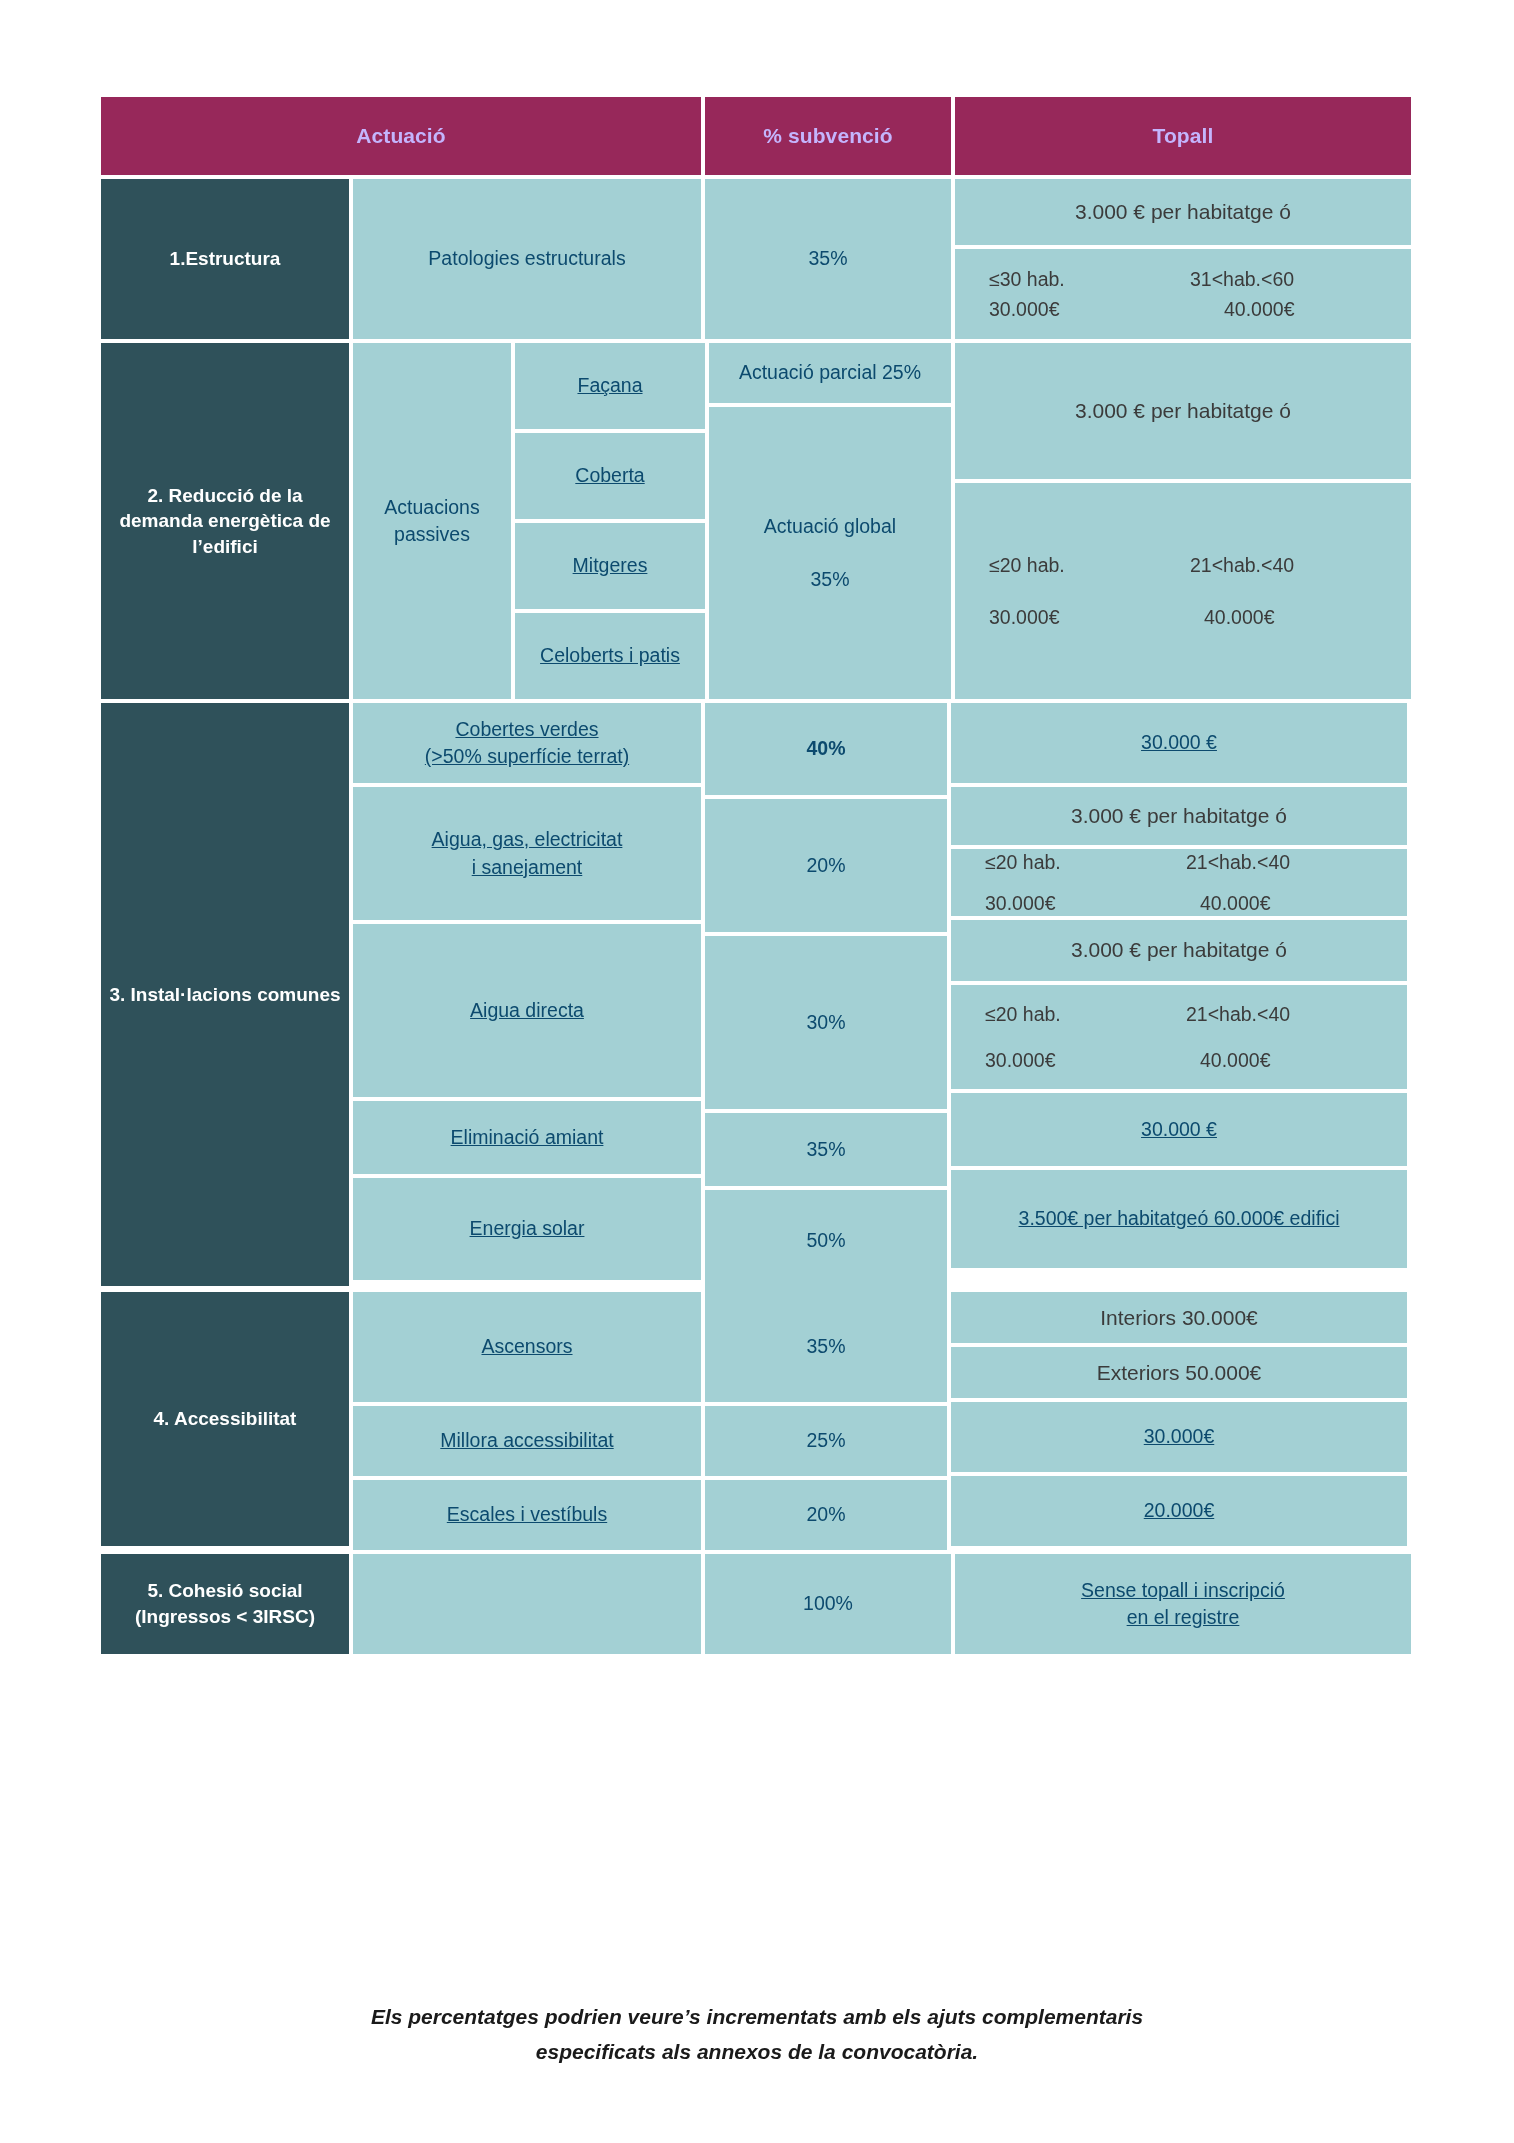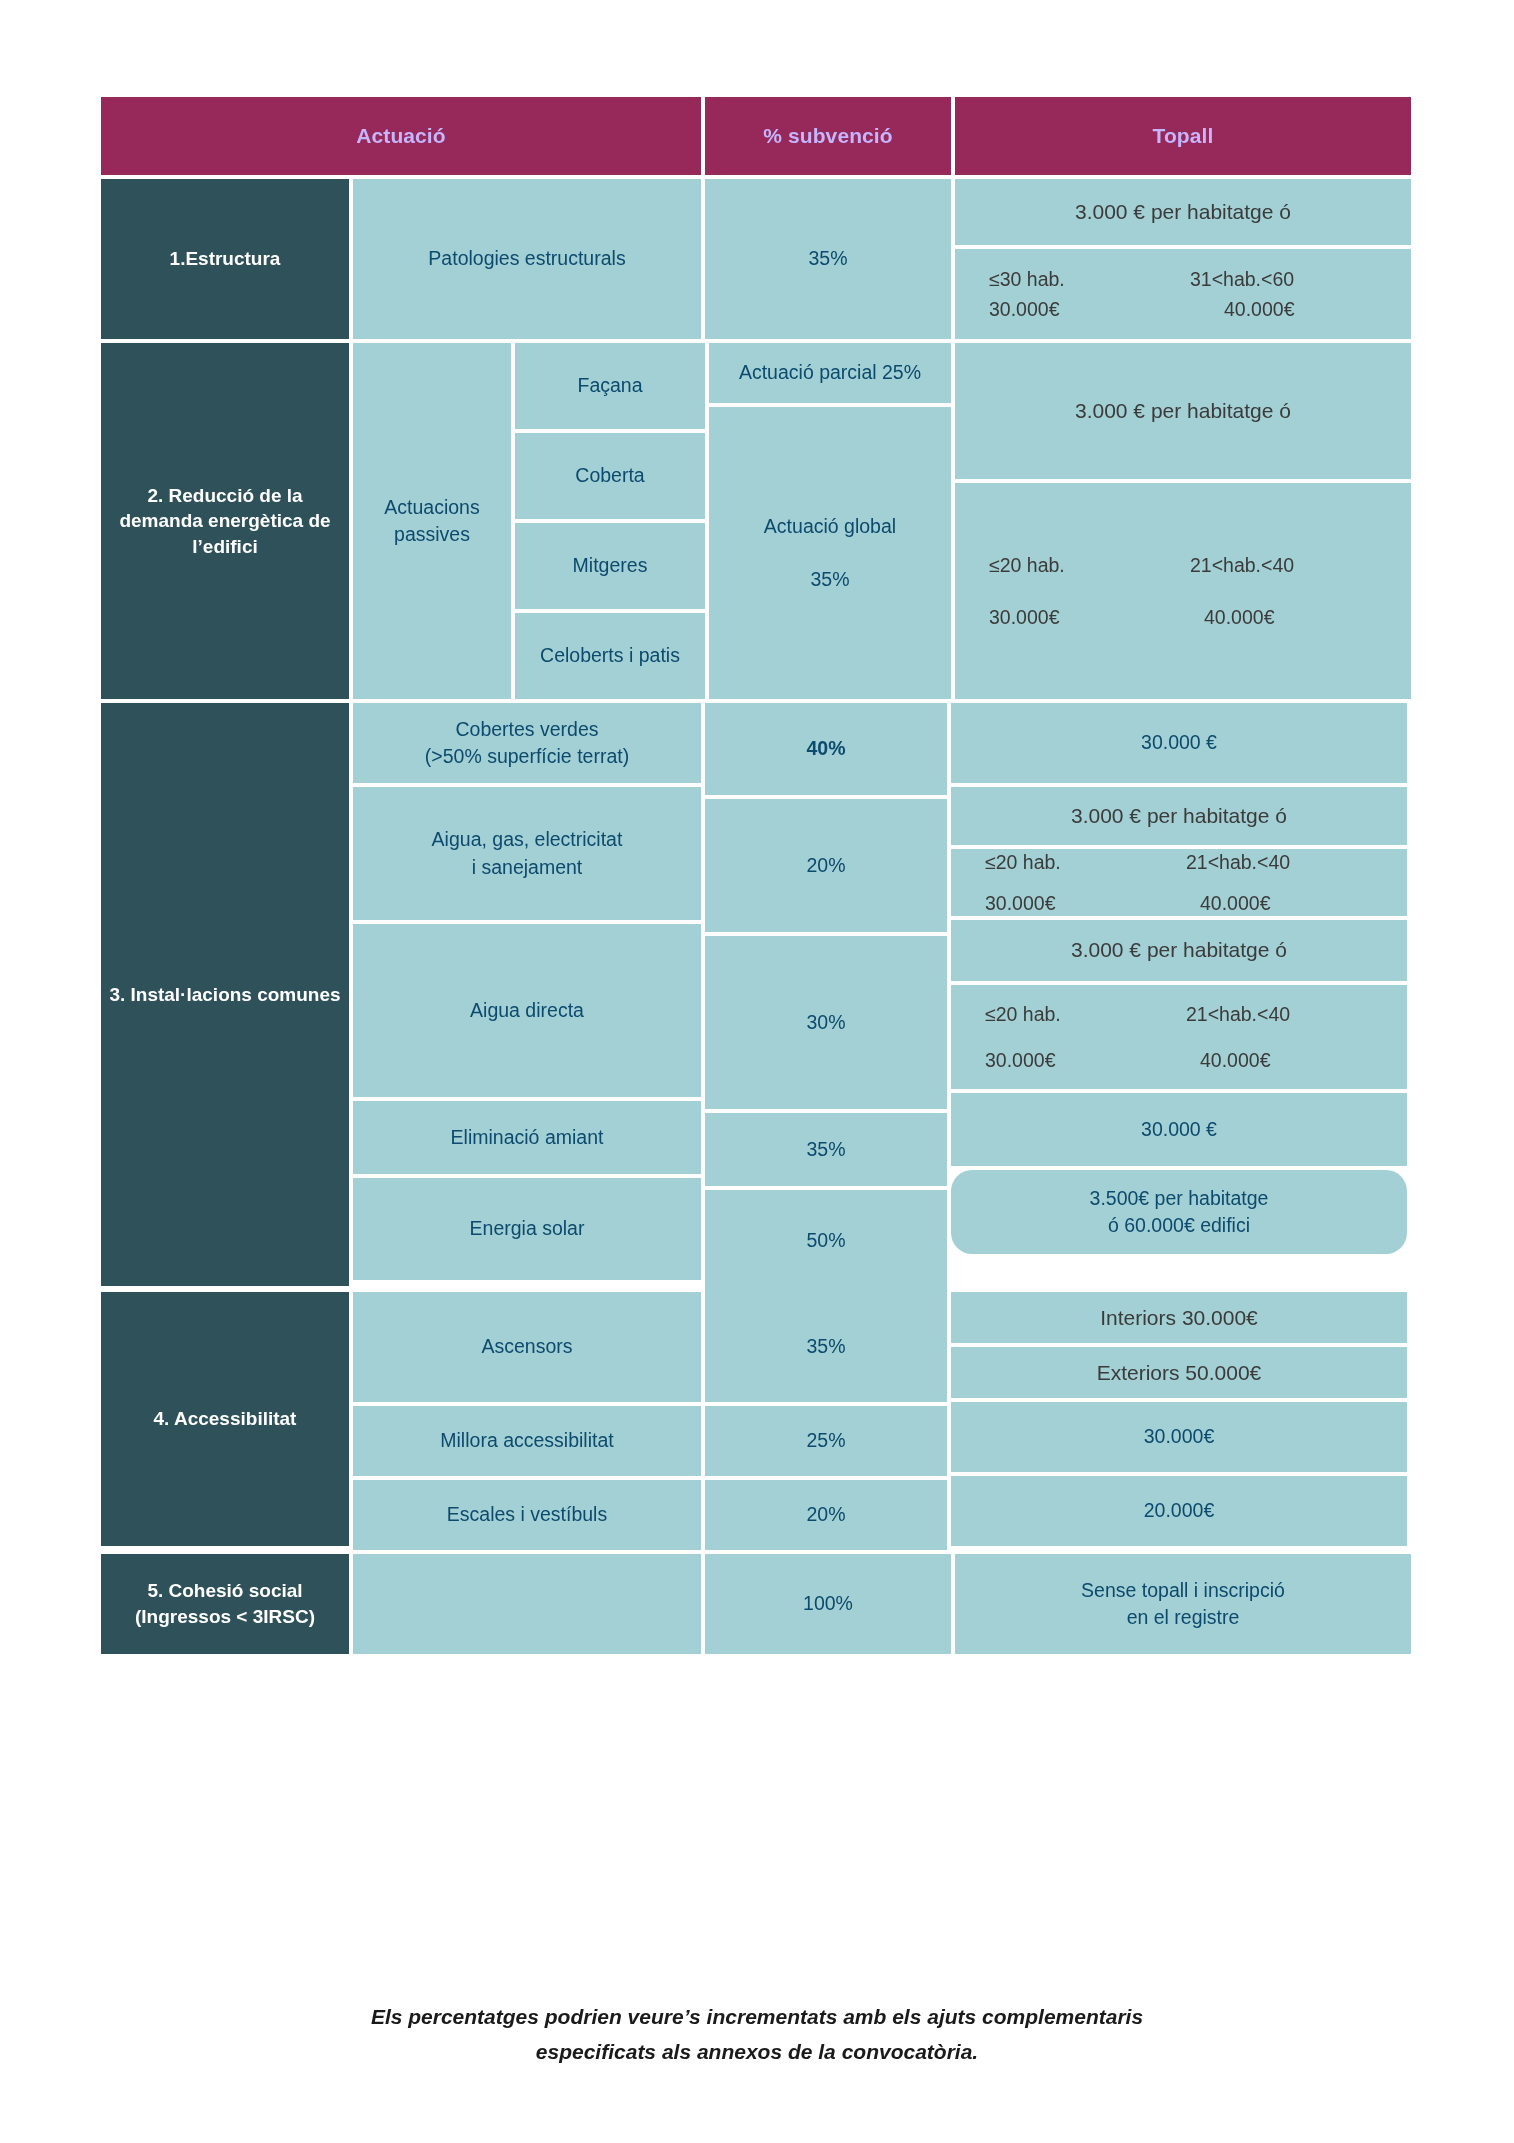--- a/index.html
+++ b/index.html
@@ -65,21 +65,21 @@
     line-height: 1.4;
     display: flex;
     align-items: center;
     justify-content: center;
     text-align: center;
     margin-right: 4px;
     margin-bottom: 4px;
     padding: 4px 8px;
   }
   .cell.nomb { margin-bottom: 0; }
-  .cell.nomr { margin-right: 0; }
+  .cell.nomr { margin-right: 0; text-decoration: underline; }
 
   
   .w-sec   { width: 248px; flex: 0 0 248px; }
   .w-sub   { width: 246px; flex: 0 0 246px; }
 
   
   .topall-inner { display: flex; flex-direction: column; width: 100%; }
   .topall-top {
     background: #a3d0d4;
     display: flex; align-items: center; justify-content: center;
@@ -250,21 +250,21 @@
                 <div>21&lt;hab.&lt;40</div>
                 <div style="height:16px;"></div>
                 <div style="padding-left:14px;">40.000€</div>
               </div>
             </div>
           </div>
         </div>
 
         <div class="cell nomr" style="height:73px;">30.000 €</div>
 
-        <div class="cell nomr nomb" style="height:84px;flex-direction:column;border-radius:21px;">
+        <div class="cell nomr nomb" style="height:98px;">
           <div>3.500€ per habitatge</div>
           <div>ó 60.000€ edifici</div>
         </div>
       </div>
     </div>
 
     <div class="grid">
       <div class="sec-cell w-sec" style="height:254px;">4. Accessibilitat</div>
 
       <div class="col" style="width:348px;flex:0 0 348px;">

